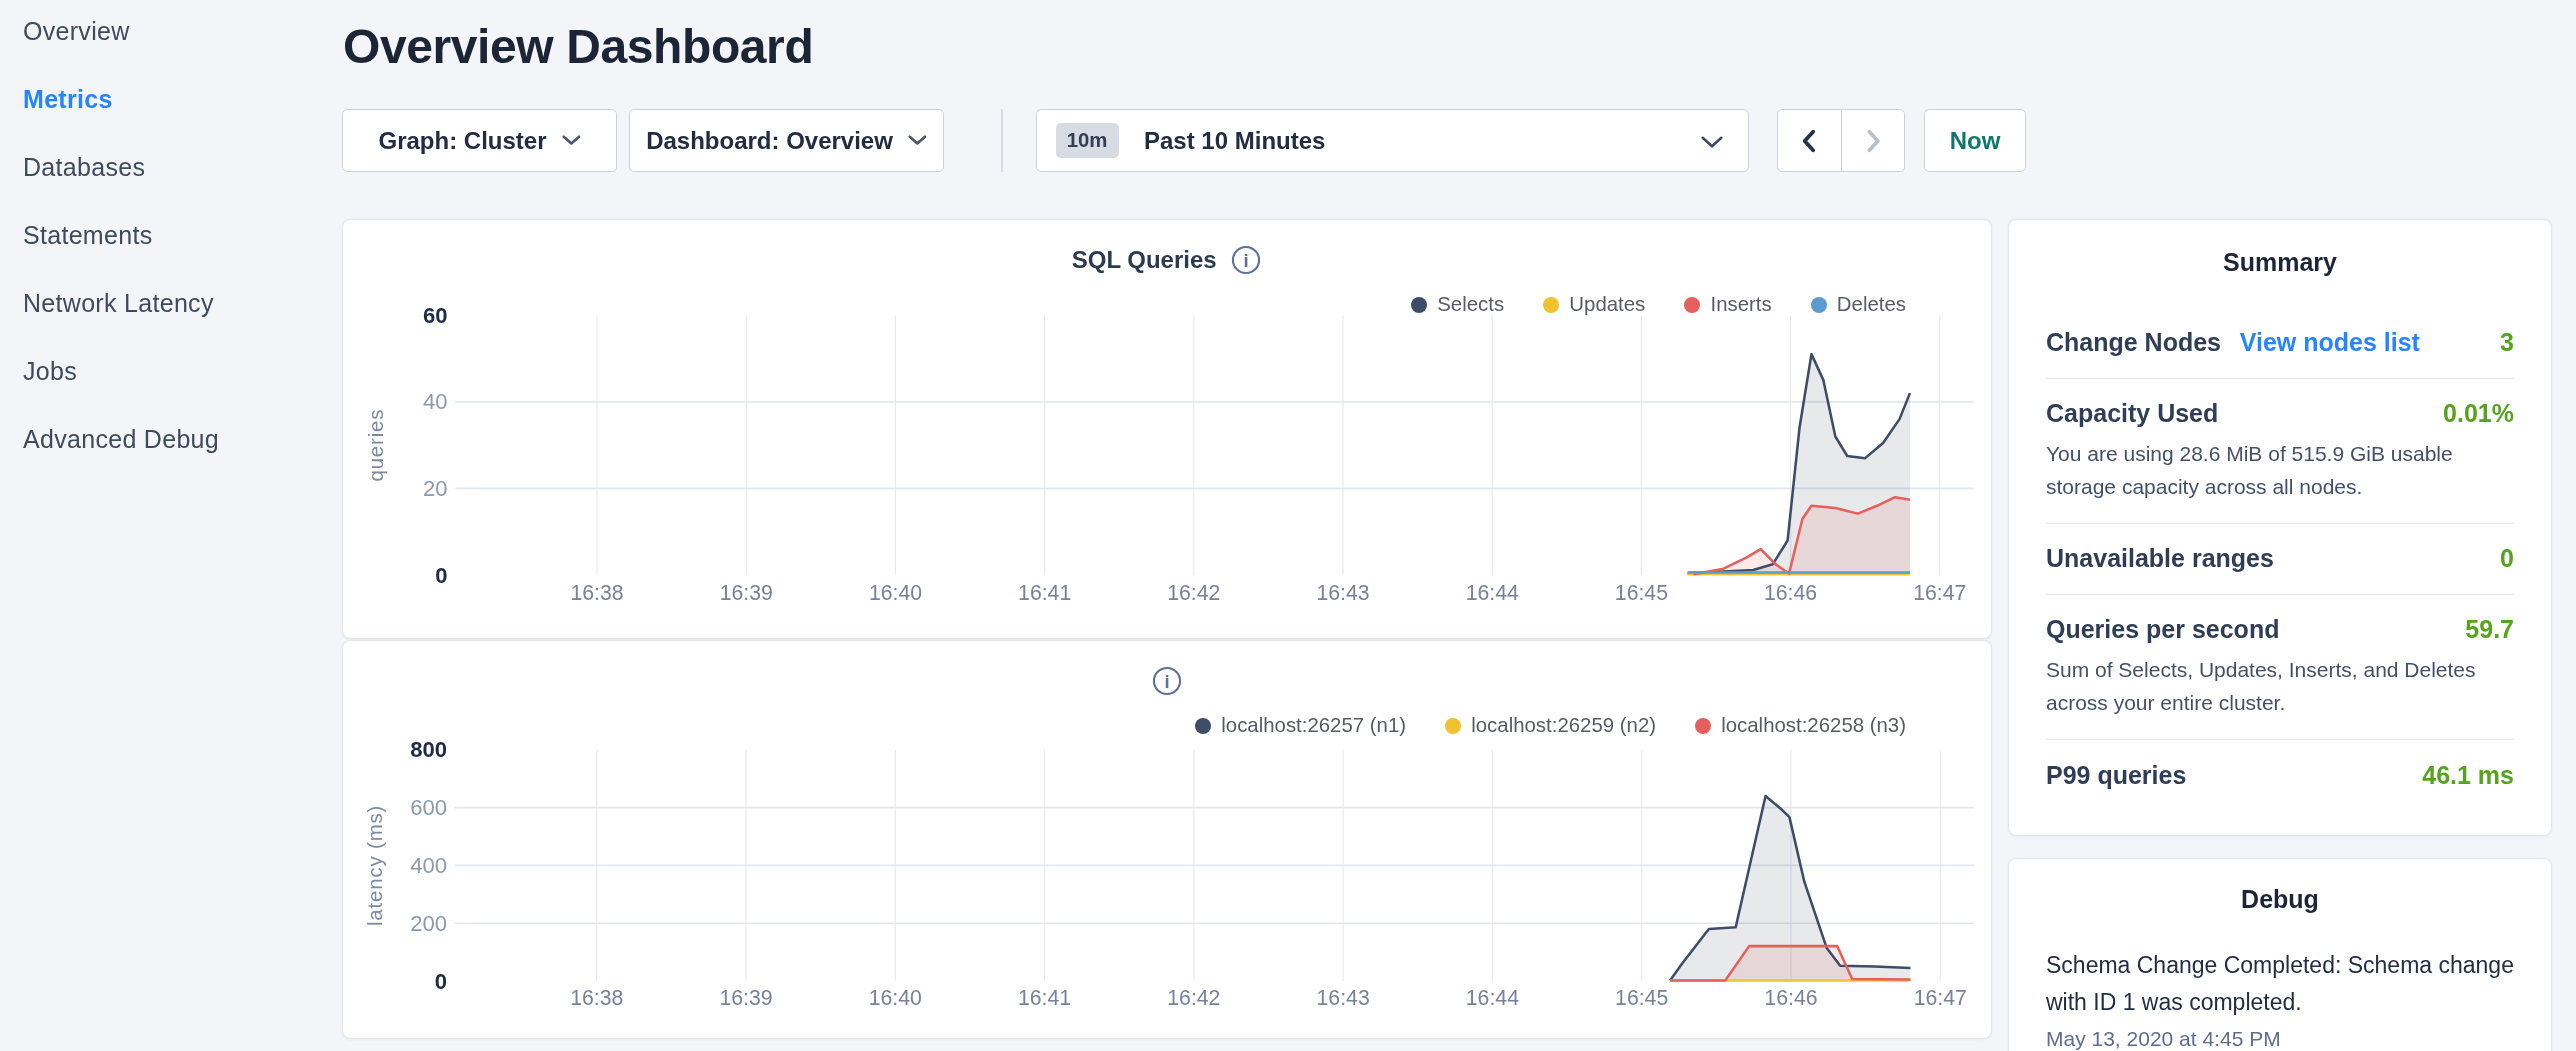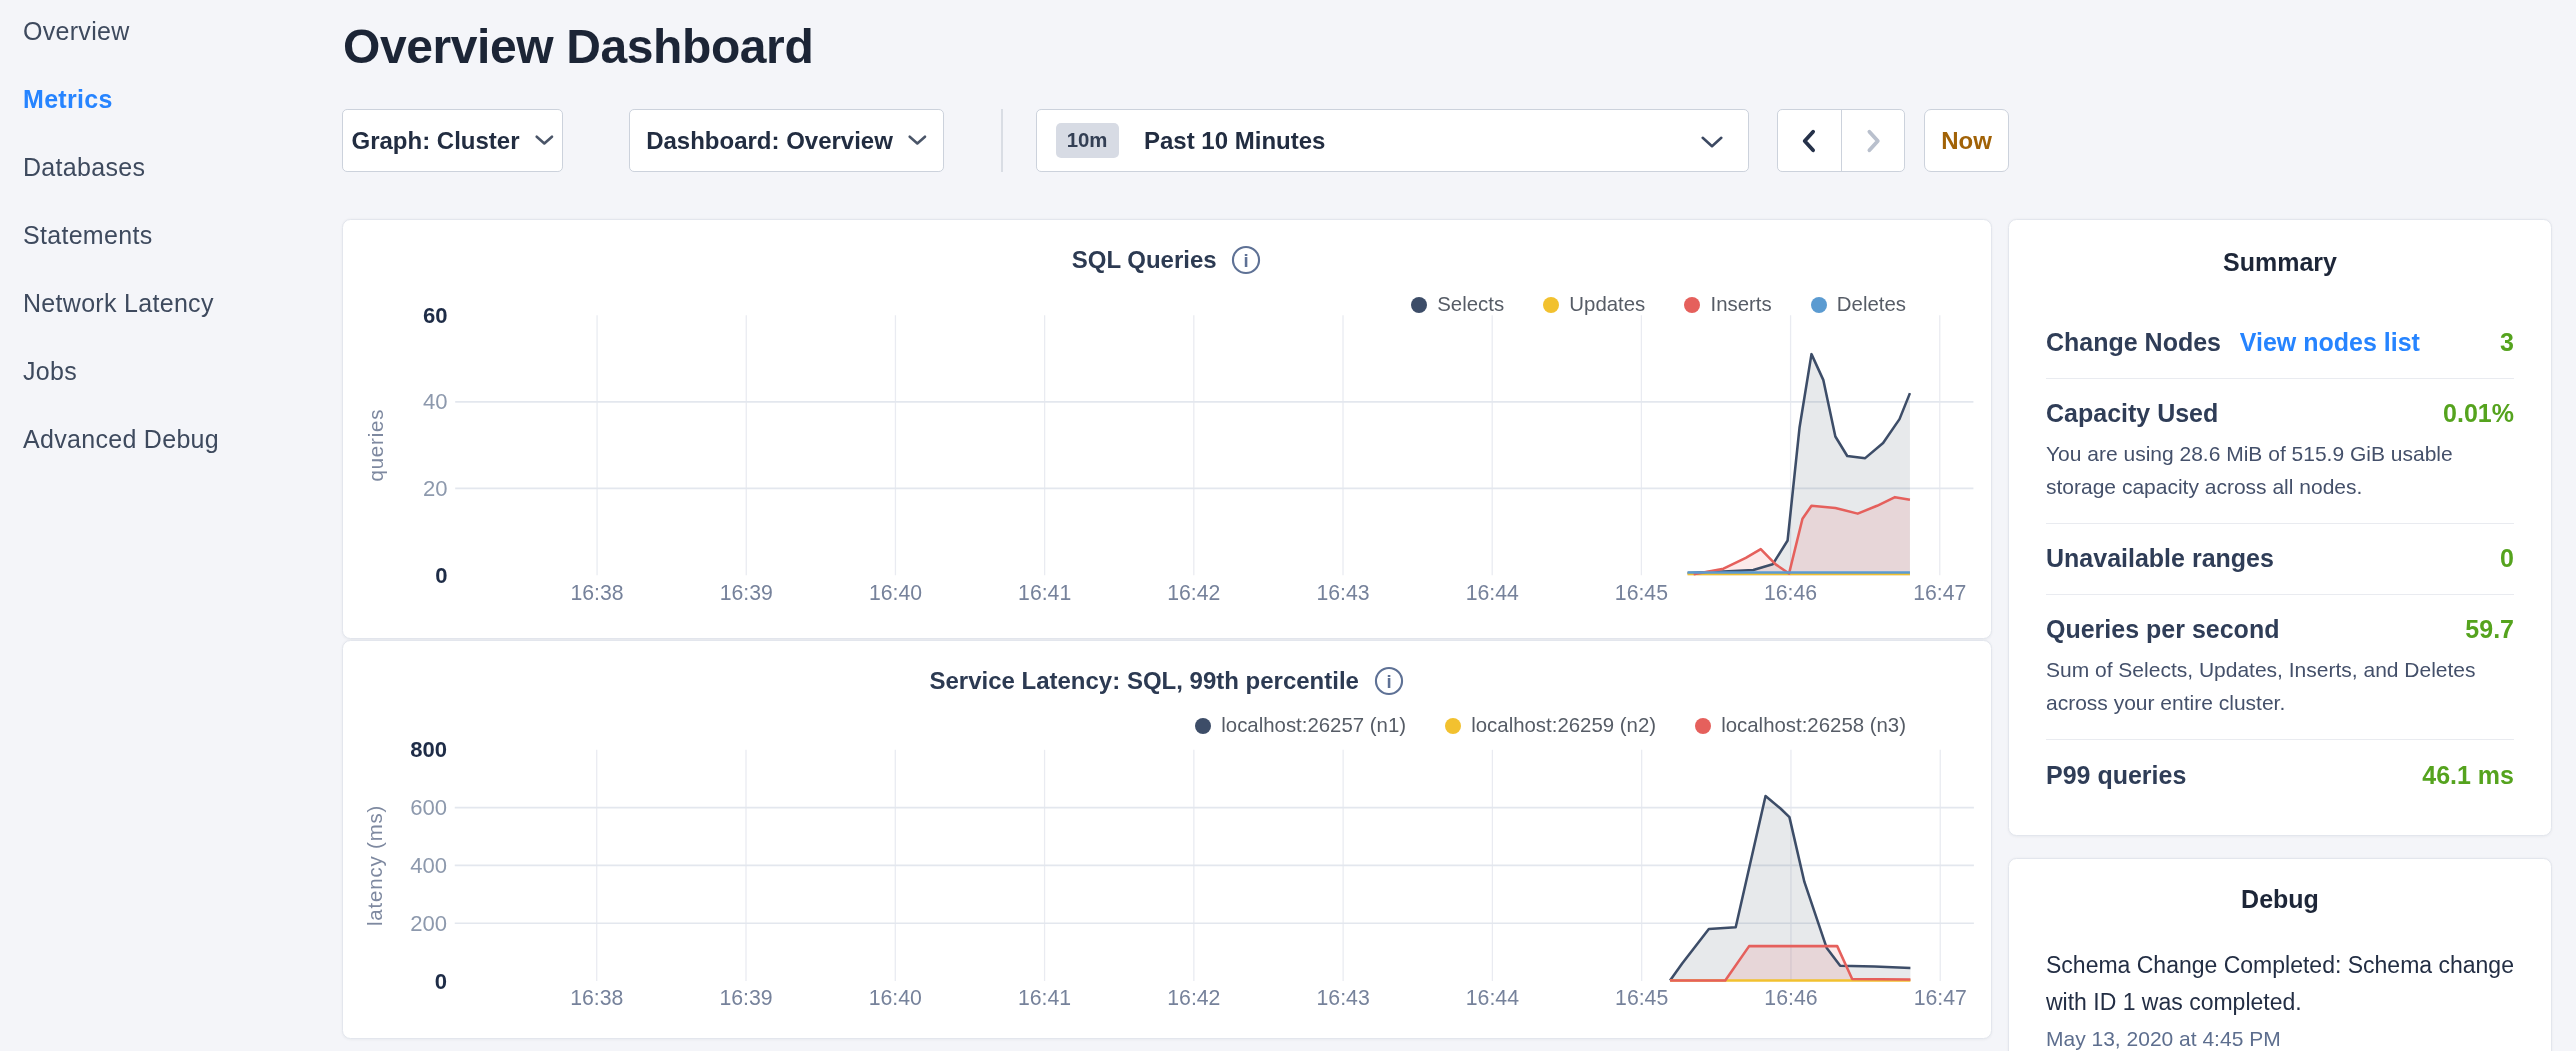--- a/index.html
+++ b/index.html
@@ -25,34 +25,34 @@
     position:absolute;left:343px;top:18.7px;margin:0;
     font-size:48px;font-weight:700;color:#1c2536;letter-spacing:-0.4px;
   }
   
   .toolbar{position:absolute;left:342px;top:109px;width:1701px;height:63px;}
   .tb{
     position:absolute;top:0;height:63px;background:#fff;border:0.9px solid #ccd2dc;border-radius:5.1px;
     display:flex;align-items:center;box-sizing:border-box;
     font-family:inherit;font-size:24px;font-weight:700;color:#222d41;cursor:pointer;padding:0;
   }
-  #dd-graph{left:0;width:221px;justify-content:center;gap:15.3px;}
+  #dd-graph{left:0;width:275px;justify-content:center;gap:15.3px;}
   #dd-dashboard{left:287px;width:315px;justify-content:center;gap:15.3px;text-align:right;}
   .vdiv{position:absolute;left:659px;top:0;width:1.7px;height:63px;background:#d9dde4;}
   #dd-time{left:694px;width:713px;padding-left:18.7px;position:absolute;text-align:center;}
   .badge{background:#d7dbe4;border-radius:5.1px;padding:6px 11px;font-size:20.4px;font-weight:700;color:#333f54;}
   .time-label{margin-left:25.5px;}
   #dd-time .chev{position:absolute;right:25.5px;top:26px;}
   .arrow-group{
     position:absolute;left:1435px;top:0;width:128px;height:63px;background:#fff;
     border:0.9px solid #ccd2dc;border-radius:5.1px;box-sizing:border-box;display:flex;overflow:hidden;
   }
   .arrow-btn{flex:1;display:flex;align-items:center;justify-content:center;background:none;border:none;cursor:pointer;padding:0;}
   .arrow-btn + .arrow-btn{border-left:0.9px solid #ccd2dc;}
-  #btn-now{left:1582px;width:85px;justify-content:center;color:#a16207;border-radius:7px;}
+  #btn-now{left:1582px;width:102px;justify-content:center;color:#0f766e;}
   
   .chart-head{position:absolute;top:24px;left:0;width:100%;display:flex;justify-content:center;align-items:center;gap:13.6px;z-index:2;}
   .chart-title{font-size:24px;font-weight:700;color:#2c3a52;}
   .info-btn{background:none;border:none;padding:0;cursor:pointer;display:flex;}
   .legend{position:absolute;top:73px;right:85px;display:flex;gap:39px;z-index:2;}
   .legend-item{display:flex;align-items:center;gap:10.2px;font-size:20.4px;color:#565c66;cursor:pointer;}
   .ldot{width:16px;height:16px;border-radius:50%;display:inline-block;}
   svg.plot{position:absolute;left:0;top:0;}
   .xtick{font-size:25px;fill:#76829b;}
   .ytick{font-size:26px;fill:#8d99ad;}
@@ -186,21 +186,20 @@
       <path d="M1581.6,414.9 L1843.3,414.9 L1843.3,418 L1581.6,418 Z" fill="rgba(91,155,209,0.12)" stroke="none"></path>
       <path d="M1581.6,415.4 L1623.8,413.9 L1658.9,411.9 L1681.7,405.3 L1699.3,377.2 L1713.3,244.6 L1727.4,157.9 L1741.4,188.5 L1755.5,254.8 L1769.5,277.8 L1790.6,280.3 L1811.7,262.5 L1831.0,234.4 L1843.3,203.8" fill="none" stroke="#3d4d68" stroke-width="3" stroke-linejoin="round"></path>
       <path d="M1581.6,416.5 L1843.3,416.5" fill="none" stroke="#f2c12f" stroke-width="3" stroke-linejoin="round"></path>
       <path d="M1588.7,417.0 L1623.8,410.4 L1650.1,397.6 L1667.7,387.4 L1685.2,405.3 L1701.0,416.0 L1716.8,351.7 L1727.4,336.4 L1755.5,338.9 L1781.8,345.6 L1804.6,336.4 L1825.7,326.2 L1843.3,329.3" fill="none" stroke="#e5605c" stroke-width="3" stroke-linejoin="round"></path>
       <path d="M1581.6,414.9 L1843.3,414.9" fill="none" stroke="#5b9bd1" stroke-width="3" stroke-linejoin="round"></path>
     </svg>
 </section>
 
 <section class="card" id="chart-card-1" style="left:342px;top:640px;width:1650px;height:399px;">
   <div class="chart-head">
-    <span class="chart-title">Service Latency: SQL, 99th percentile</span>
     <button class="info-btn">
       <svg width="32" height="32" viewBox="0 0 38 38">
           <circle cx="19" cy="19" r="15.5" stroke="#5e7195" stroke-width="2.5" fill="none"></circle>
           <text x="19" y="27" text-anchor="middle" font-size="22" font-weight="600" fill="#5e7195">i</text>
         </svg>
     </button>
   </div>
   <div class="legend" id="legend-1">
       <span class="legend-item">
         <span class="ldot" style="background: rgb(61, 77, 104);"></span>

